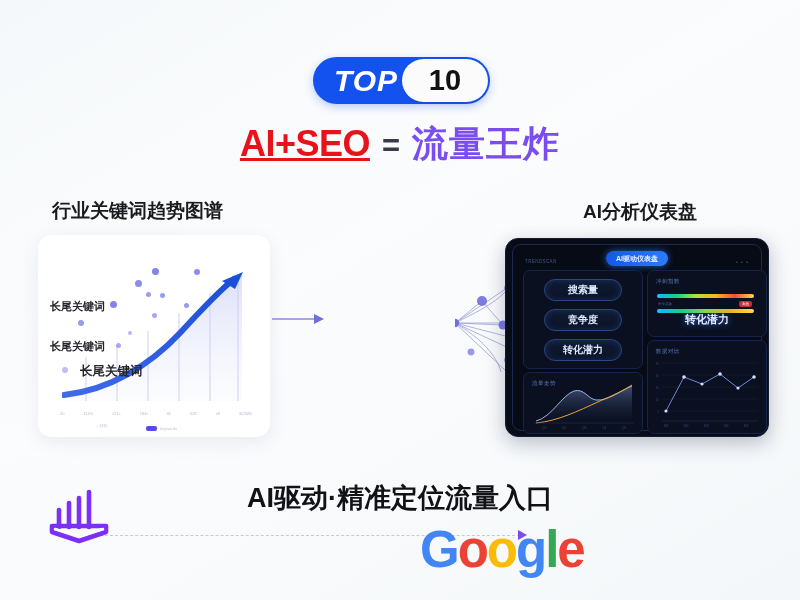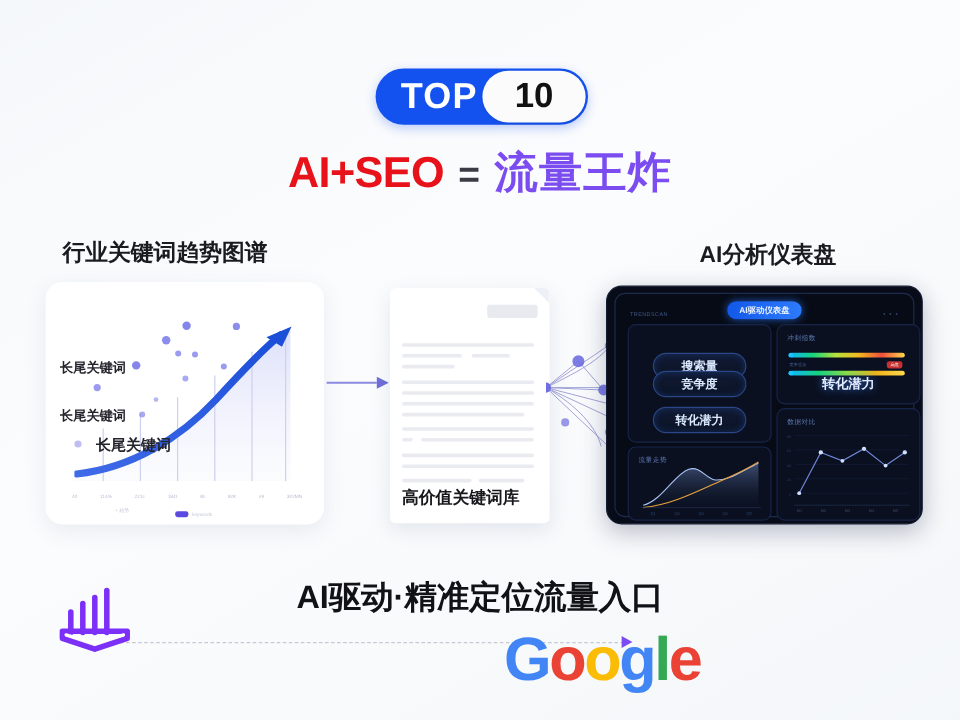--- a/index.html
+++ b/index.html
@@ -13,38 +13,38 @@
 
   
   .badge{
     position:absolute;left:313px;top:57px;width:177px;height:47px;
     background:#1452f0;border-radius:24px;
     box-shadow:0 3px 9px rgba(20,82,240,.28);
     display:flex;align-items:center;
   }
   .badge-top{
     color:#ffffff;font-size:30px;font-weight:bold;letter-spacing:1px;
-    margin-left:21px;line-height:1;
+    margin-left:21px;line-height:1;font-style:italic;
   }
   .badge-circle{
     position:absolute;right:2px;top:2px;width:86px;height:43px;
     background:#fbfbfb;border-radius:22px;
     display:flex;align-items:center;justify-content:center;
     box-shadow:0 1px 3px rgba(0,0,0,.1);
     text-align:right;
   }
   .badge-num{color:#111;font-size:29px;font-weight:bold;line-height:1;}
 
   
   .headline{
     position:absolute;left:0;right:0;top:126px;
     text-align:center;font-size:36px;font-weight:bold;line-height:1;
     white-space:nowrap;
   }
-  .h-red{color:#e8121a;letter-spacing:-.5px;}
+  .h-red{color:#e8121a;letter-spacing:-.5px;text-decoration:underline;}
   .h-eq{color:#3b3b45;margin:0 12px;font-size:31px;}
   .h-purple{color:#7b4df0;letter-spacing:1px;text-align:right;}
 
   
   .cap{position:absolute;font-size:19px;font-weight:bold;color:#1b1b1f;white-space:nowrap;}
   .cap-left{left:52px;top:198px;}
   .cap-right{left:583px;top:199px;}
 
   
   .card-left{
@@ -128,21 +128,21 @@
   .p-line{left:134px;top:95px;width:118px;height:92px;}
   .pill{
     position:absolute;left:50%;transform:translateX(-50%);
     width:76px;height:20px;border-radius:11px;
     background:linear-gradient(180deg,#101a33,#0b1325);
     border:1px solid #2a4684;
     display:flex;align-items:center;justify-content:center;
     color:#dbe9ff;font-size:10px;font-weight:bold;
     box-shadow:0 0 6px rgba(40,90,190,.35) inset;
   }
-  .pill-1{top:8px;margin-top:15px;}
+  .pill-1{top:8px;}
   .pill-2{top:38px;}
   .pill-3{top:68px;}
   .p-head{position:absolute;left:8px;top:7px;font-size:5.5px;color:#5d79b3;letter-spacing:.5px;}
   .gbar{position:absolute;left:10px;height:4px;border-radius:3px;}
   .gbar-1{top:23px;width:96px;background:linear-gradient(90deg,#0fb5ff,#16d47c,#b5e23b,#f4b91f,#ef4f3b,#ffd84a);}
   .gbar-2{top:38px;width:96px;background:linear-gradient(90deg,#0fb5ff,#16d47c,#8fe03f,#f0b21c,#ffd84a);}
   .gdot{position:absolute;width:4px;height:4px;border-radius:50%;background:#19c6ff;left:9px;}
   .gchip{
     position:absolute;right:14px;top:30px;background:#c82f2f;color:#fff;
     font-size:3.5px;padding:1px 3px;border-radius:2px;
@@ -258,40 +258,20 @@
         <span class="lc-legend-text">keywords</span>
       </div>
     </div>
   </div>
 
   <svg class="arrow1" viewBox="0 0 52 14">
     <line x1="0" y1="7" x2="42" y2="7" stroke="#8a8ae0" stroke-width="1.6"></line>
     <path d="M42 2 L52 7 L42 12 Z" fill="#6f6fd8"></path>
   </svg>
 
-  <div class="card-doc">
-    <div class="doc-corner"></div>
-    <div class="doc-block"></div>
-    <div class="doc-line" style="left:10px;top:46px;width:110px;"></div>
-    <div class="doc-line" style="left:10px;top:55px;width:50px;"></div>
-    <div class="doc-line" style="left:68px;top:55px;width:32px;"></div>
-    <div class="doc-line" style="left:10px;top:64px;width:44px;"></div>
-    <div class="doc-line" style="left:10px;top:77px;width:110px;"></div>
-    <div class="doc-line" style="left:10px;top:86px;width:110px;"></div>
-    <div class="doc-line" style="left:10px;top:95px;width:110px;"></div>
-    <div class="doc-line" style="left:10px;top:104px;width:102px;"></div>
-    <div class="doc-line" style="left:10px;top:116px;width:110px;"></div>
-    <div class="doc-line" style="left:10px;top:125px;width:9px;"></div>
-    <div class="doc-line" style="left:26px;top:125px;width:94px;"></div>
-    <div class="doc-line" style="left:10px;top:138px;width:110px;"></div>
-    <div class="doc-line" style="left:10px;top:147px;width:110px;"></div>
-    <div class="doc-line" style="left:10px;top:159px;width:58px;"></div>
-    <div class="doc-line" style="left:74px;top:159px;width:38px;"></div>
-    <div class="doc-caption">高价值关键词库</div>
-  </div>
 
   <svg class="netgraph" viewBox="0 0 92 110">
     <g stroke="#8f90cf" stroke-width="0.8" fill="none" opacity="0.85">
       <line x1="0" y1="55" x2="27" y2="33"></line>
       <line x1="0" y1="55" x2="52" y2="20"></line>
       <line x1="0" y1="55" x2="48" y2="57"></line>
       <line x1="0" y1="55" x2="80" y2="55"></line>
       <line x1="0" y1="55" x2="58" y2="70"></line>
       <line x1="0" y1="55" x2="88" y2="96"></line>
       <line x1="0" y1="55" x2="52" y2="104"></line>

